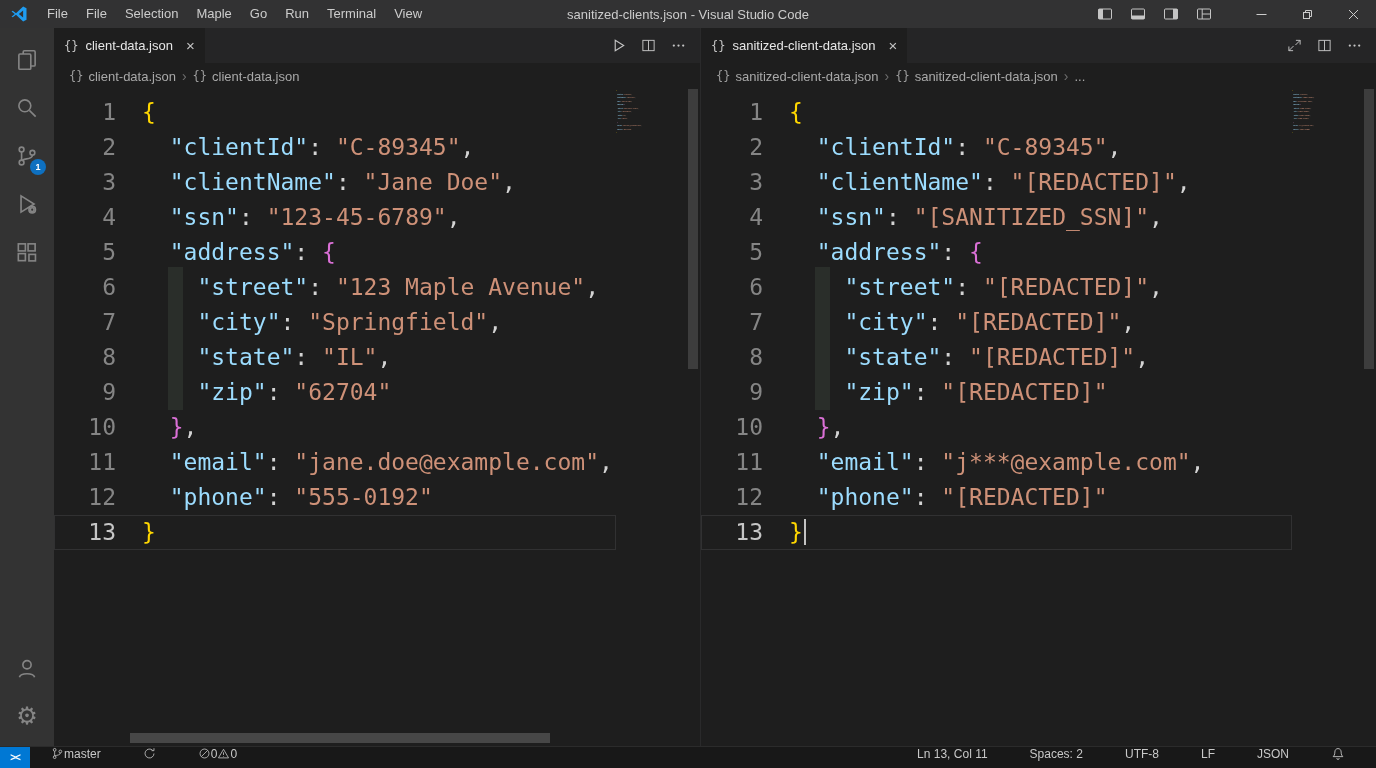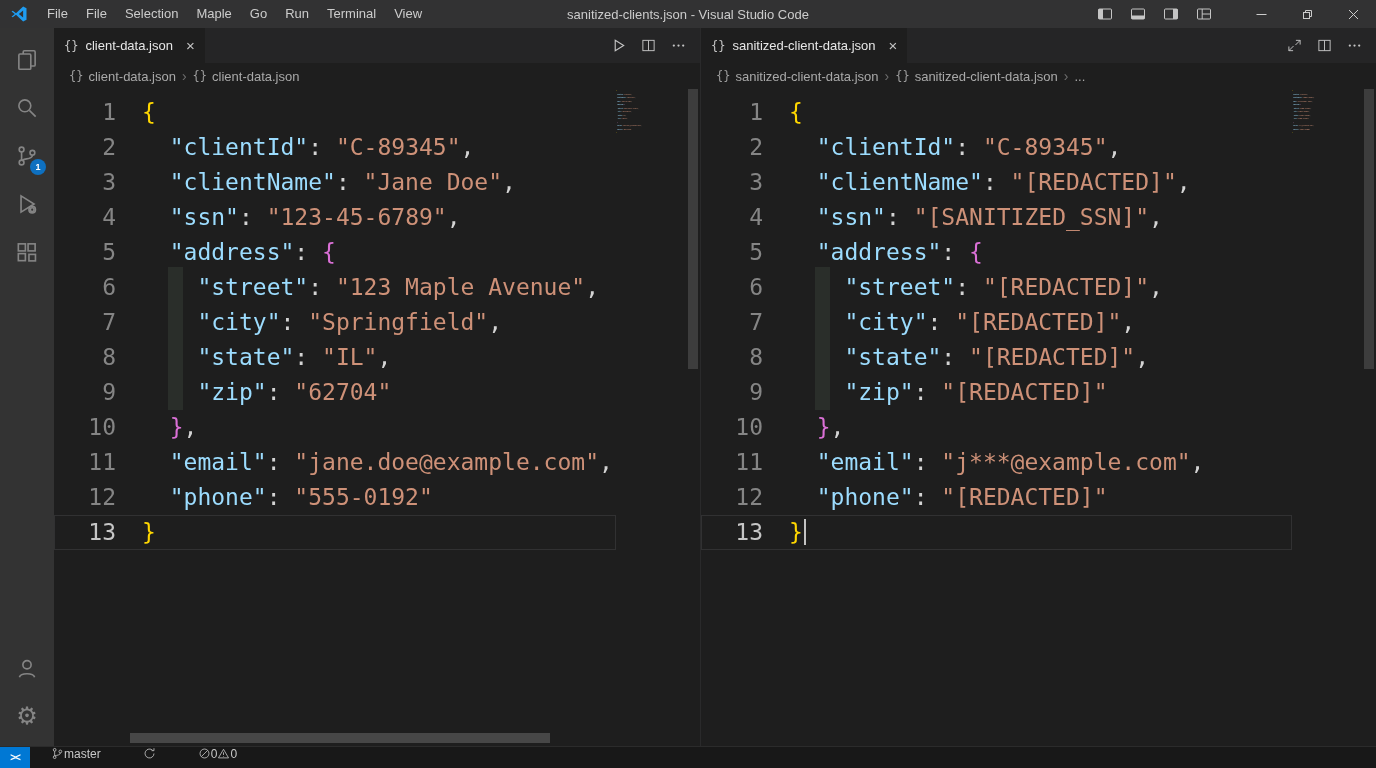--- a/index.html
+++ b/index.html
@@ -535,13 +535,36 @@
     <span>0</span>
     <span>
       <svg width="13" height="13" viewBox="0 0 16 16" fill="none" stroke="currentColor">
           <path d="M8 2.8L14.2 13.4H1.8z"></path>
           <line x1="8" y1="6.5" x2="8" y2="9.8"></line>
           <line x1="8" y1="11.2" x2="8" y2="11.9"></line>
         </svg>
     </span>
     <span>0</span>
   </div>
+  <div class="sb-right">
+    <div class="sb-item">
+        <span>Ln 13, Col 11</span>
+      </div>
+    <div class="sb-item">
+        <span>Spaces: 2</span>
+      </div>
+    <div class="sb-item">
+        <span>UTF-8</span>
+      </div>
+    <div class="sb-item">
+        <span>LF</span>
+      </div>
+    <div class="sb-item">
+        <span>JSON</span>
+      </div>
+    <div class="sb-item">
+      <svg width="14" height="14" viewBox="0 0 16 16" fill="none" stroke="currentColor">
+          <path d="M8 1.8c-2.2 0-3.6 1.7-3.6 4 0 3-1 4.3-1.9 5.2h11c-.9-.9-1.9-2.2-1.9-5.2 0-2.3-1.4-4-3.6-4z"></path>
+          <path d="M6.6 12.8a1.4 1.4 0 0 0 2.8 0"></path>
+        </svg>
+    </div>
+  </div>
 </div>
 
 </body></html>

